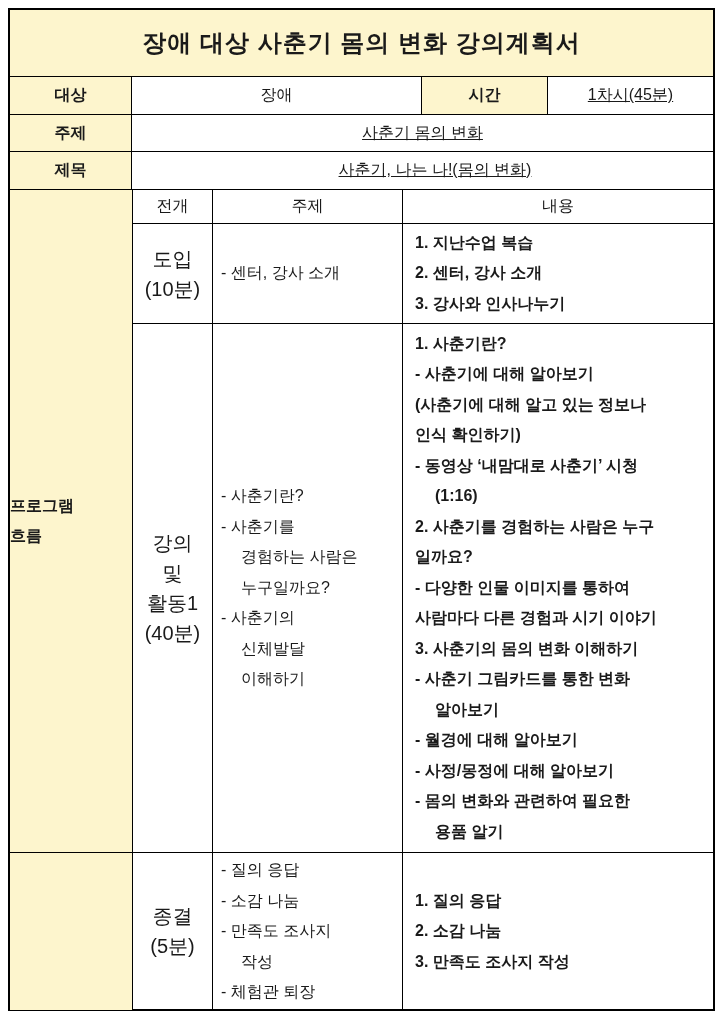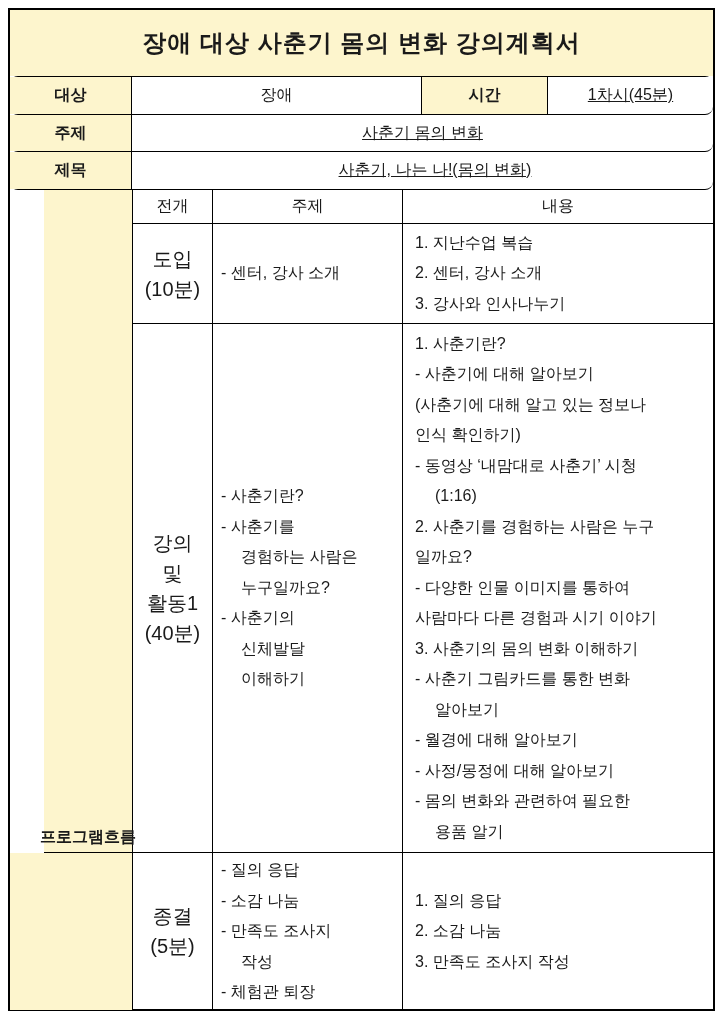--- a/index.html
+++ b/index.html
@@ -14,21 +14,21 @@
     -webkit-font-smoothing:antialiased;
   }
   .doc{
     box-sizing:border-box;
     width:707px;height:1003px;
     margin:8px auto 0 8px;
     border:2px solid var(--border);
     display:flex;flex-direction:column;
     background:#fff;
   }
-  .row{display:flex;box-sizing:border-box;border-bottom:1px solid var(--border);flex:0 0 auto;border-radius:8px;}
+  .row{display:flex;box-sizing:border-box;border-bottom:1px solid var(--border);flex:0 0 auto;}
   .row:last-child{border-bottom:none;}
   .cell{box-sizing:border-box;border-right:1px solid var(--border);display:flex;flex-direction:column;justify-content:center;}
   .cell:last-child{border-right:none;}
   .c-center{align-items:center;text-align:center;}
   .c-left{align-items:flex-start;text-align:left;}
   .hdr{background:var(--header-bg);font-weight:bold;}
   .title-row{height:67px;}
   .title-row .cell{flex:1;}
   .doc-title{font-size:24px;font-weight:bold;letter-spacing:1px;}
   .info-row{height:38px;}
@@ -36,36 +36,36 @@
   .name-row{height:38px;gap:25px;}
   .w-label{width:122px;flex:0 0 122px;}
   .w-target{width:290px;flex:0 0 290px;}
   .w-time{width:126px;flex:0 0 126px;}
   .w-rest{flex:1;text-decoration:underline;}
   .fs16{font-size:16px;}
   .prog{display:flex;flex:1;box-sizing:border-box;}
   .prog-left{width:122px;flex:0 0 122px;border-right:1px solid var(--border);display:flex;flex-direction:column;}
   .prog-left-top{
     box-sizing:border-box;height:663px;border-bottom:1px solid var(--border);
-    background:var(--header-bg);display:flex;flex-direction:row;justify-content:center;align-items:flex-end;
-    font-weight:bold;font-size:17px;line-height:27px;margin-left:34px;
+    background:var(--header-bg);display:flex;flex-direction:column;justify-content:center;align-items:flex-start;
+    font-weight:bold;font-size:17px;line-height:27px;
   }
   .prog-left-bottom{flex:1;background:var(--header-bg);}
   .prog-right{flex:1;display:flex;flex-direction:column;}
   .prow{display:flex;box-sizing:border-box;border-bottom:1px solid var(--border);}
   .prow:last-child{border-bottom:none;}
   .prow-head{height:34px;}
   .prow-r0{height:100px;}
   .prow-r1{height:529px;}
   .prow-r2{flex:1;}
   .w-stage{width:80px;flex:0 0 80px;}
   .w-topic{width:190px;flex:0 0 190px;}
   .w-content{flex:1;}
   .txtcell{padding:2px 6px 2px 8px;}
-  .txtcell-content{padding:2px 4px 2px 12px;}
+  .txtcell-content{padding:2px 4px 2px 12px;font-weight:bold;}
   .ln{font-size:16px;line-height:30.5px;white-space:pre;}
   .ln.ind{padding-left:20px;}
   .stage-ln{font-size:20px;line-height:30px;}
 </style>
 </head>
 <body>
 
 <div class="doc">
 
   <div class="row title-row">

